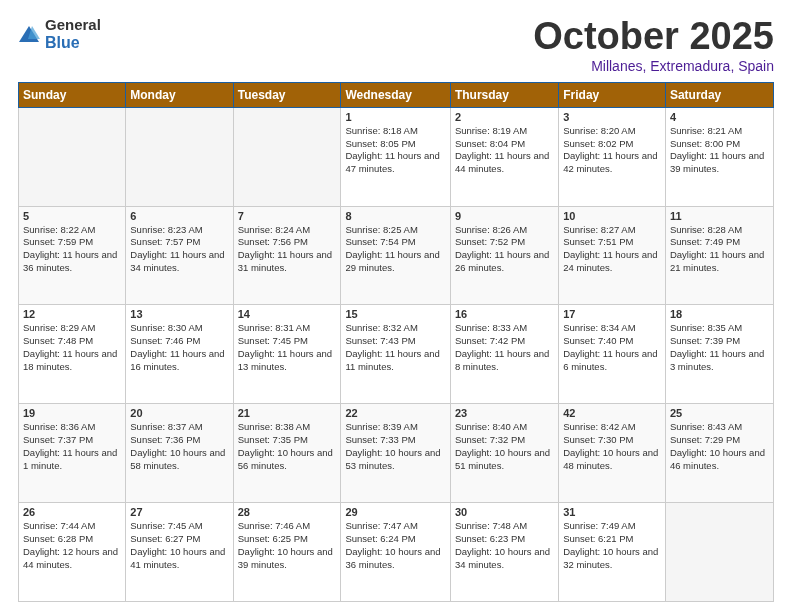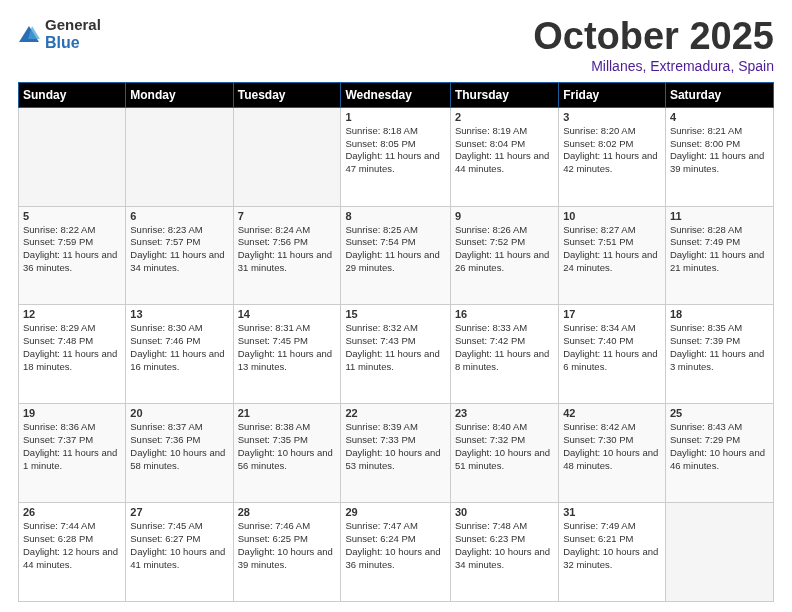--- a/index.html
+++ b/index.html
@@ -54,21 +54,21 @@
     .location-title {
       font-size: 14px;
       color: #4c1d95;
     }
     table {
       width: 100%;
       border-collapse: collapse;
       flex: 1;
     }
     .header-row th {
-      background-color: #000000;
+      background-color: #a16207;
       color: #fff;
       font-size: 12px;
       font-weight: bold;
       padding: 5px 4px;
       text-align: left;
       border: 1px solid #1a5ea0;
     }
     td {
       border: 1px solid #ccc;
       vertical-align: top;

